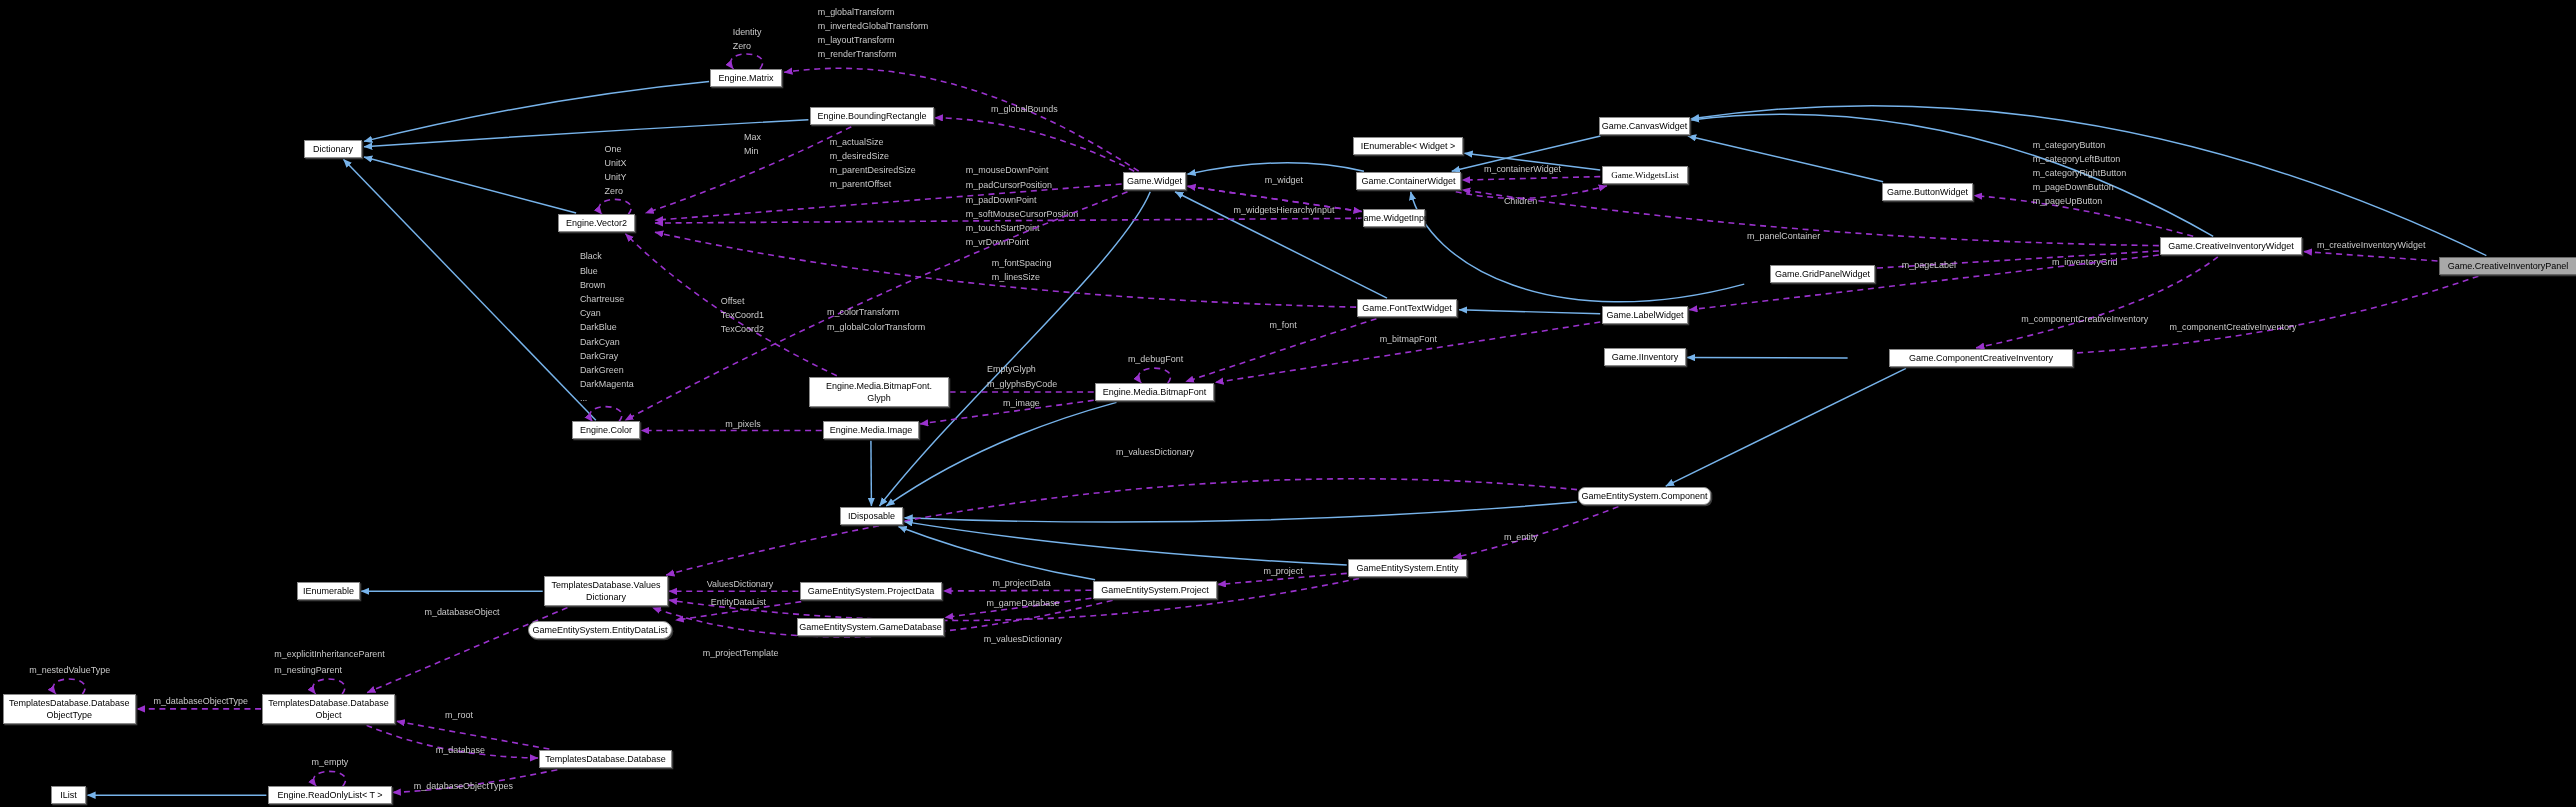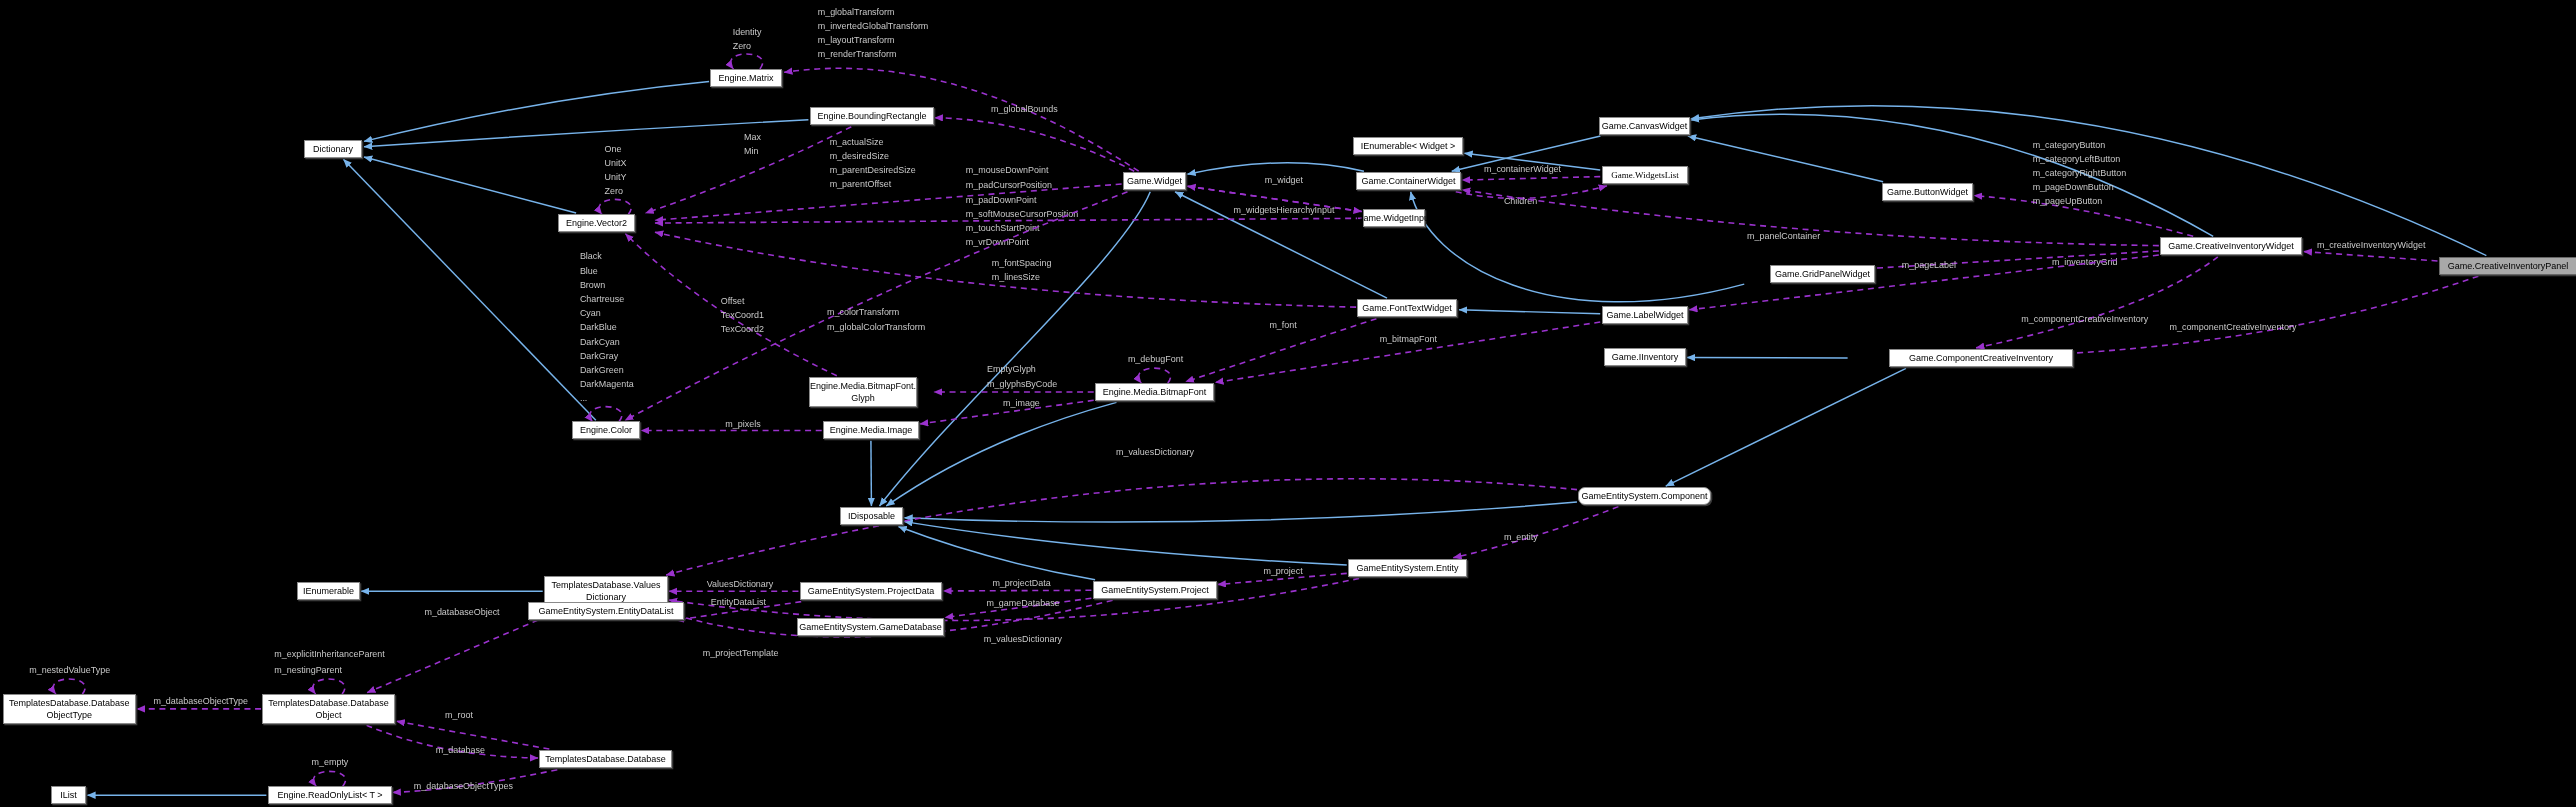--- a/index.html
+++ b/index.html
@@ -188,21 +188,21 @@
       </div>
       <div class="node" style="left: 810px; top: 107px; width: 124px; height: 18px;">
         <span>Engine.BoundingRectangle</span>
       </div>
       <div class="node" style="left: 558px; top: 214px; width: 77px; height: 18px;">
         <span>Engine.Vector2</span>
       </div>
       <div class="node" style="left: 572px; top: 421px; width: 68px; height: 18px;">
         <span>Engine.Color</span>
       </div>
-      <div class="node" style="left: 809px; top: 377px; width: 108px; height: 30px;">
+      <div class="node" style="left: 809px; top: 377px; width: 140px; height: 30px;">
         <span>Engine.Media.BitmapFont.</span>
         <span>Glyph</span>
       </div>
       <div class="node" style="left: 823px; top: 421px; width: 96px; height: 18px;">
         <span>Engine.Media.Image</span>
       </div>
       <div class="node" style="left: 1095px; top: 383px; width: 119px; height: 18px;">
         <span>Engine.Media.BitmapFont</span>
       </div>
       <div class="node" style="left: 1123px; top: 172px; width: 63px; height: 18px;">
@@ -262,21 +262,21 @@
       <div class="node" style="left: 800px; top: 582px; width: 142px; height: 18px;">
         <span>GameEntitySystem.ProjectData</span>
       </div>
       <div class="node" style="left: 797px; top: 618px; width: 147px; height: 18px;">
         <span>GameEntitySystem.GameDatabase</span>
       </div>
       <div class="node" style="left: 544px; top: 576px; width: 124px; height: 30px;">
         <span>TemplatesDatabase.Values</span>
         <span>Dictionary</span>
       </div>
-      <div class="node" style="left: 528px; top: 602px; width: 156px; height: 18px;">
+      <div class="node" style="left: 528px; top: 621px; width: 144px; height: 18px; border-radius: 9px;">
         <span>GameEntitySystem.EntityDataList</span>
       </div>
       <div class="node" style="left: 297px; top: 582px; width: 63px; height: 18px;">
         <span>IEnumerable</span>
       </div>
       <div class="node" style="left: 2.7px; top: 694px; width: 133px; height: 30px;">
         <span>TemplatesDatabase.Database</span>
         <span>ObjectType</span>
       </div>
       <div class="node" style="left: 262px; top: 694px; width: 133px; height: 30px;">

